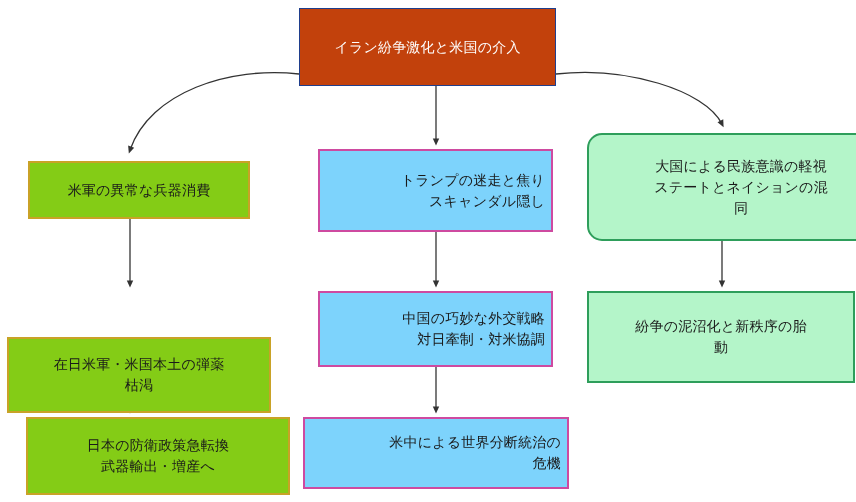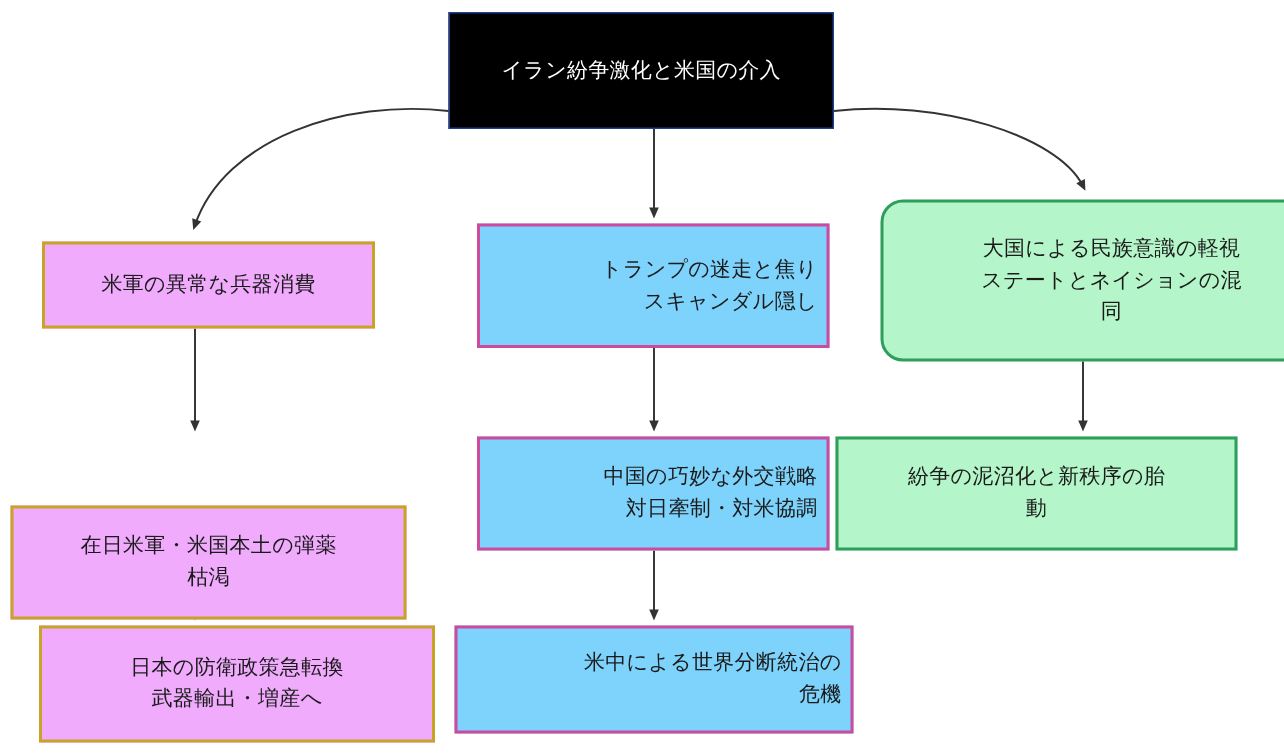--- a/index.html
+++ b/index.html
@@ -16,26 +16,26 @@
     box-sizing:border-box;
     display:flex;align-items:center;justify-content:center;
     text-align:center;
     line-height:1.5;
     font-size:14px;
     letter-spacing:0.2px;
     padding:4px 6px;
   }
   .node .txt{display:block;width:100%;}
   .root{
-    background:#000000;
+    background:#c2410c;
     border:1px solid #1F3E8C;
     color:#ffffff;
   }
   .yellow{
-    background:#f0abfc;
+    background:#84cc16;
     border:2px solid #C9A227;
     color:#1a1a1a;
   }
   .pink{
     background:#7dd3fc;
     border:2px solid #CE4AA0;
     color:#1a1a1a;
     text-align:right;
   }
   .green{
@@ -98,17 +98,17 @@
   </div>
 
   <div class="node pink" style="left:303px;top:417px;width:266px;height:72px;">
     <span class="txt">米中による世界分断統治の<br>危機</span>
   </div>
 
   <div class="node green" style="left:587px;top:133px;width:308px;height:108px;border-radius:15px;">
     <span class="txt">大国による民族意識の軽視<br>ステートとネイションの混<br>同</span>
   </div>
 
-  <div class="node green" style="left:557px;top:291px;width:268px;height:76px;">
+  <div class="node green" style="left:587px;top:291px;width:268px;height:92px;">
     <span class="txt">紛争の泥沼化と新秩序の胎<br>動</span>
   </div>
 
 </div>
 
 </body></html>

